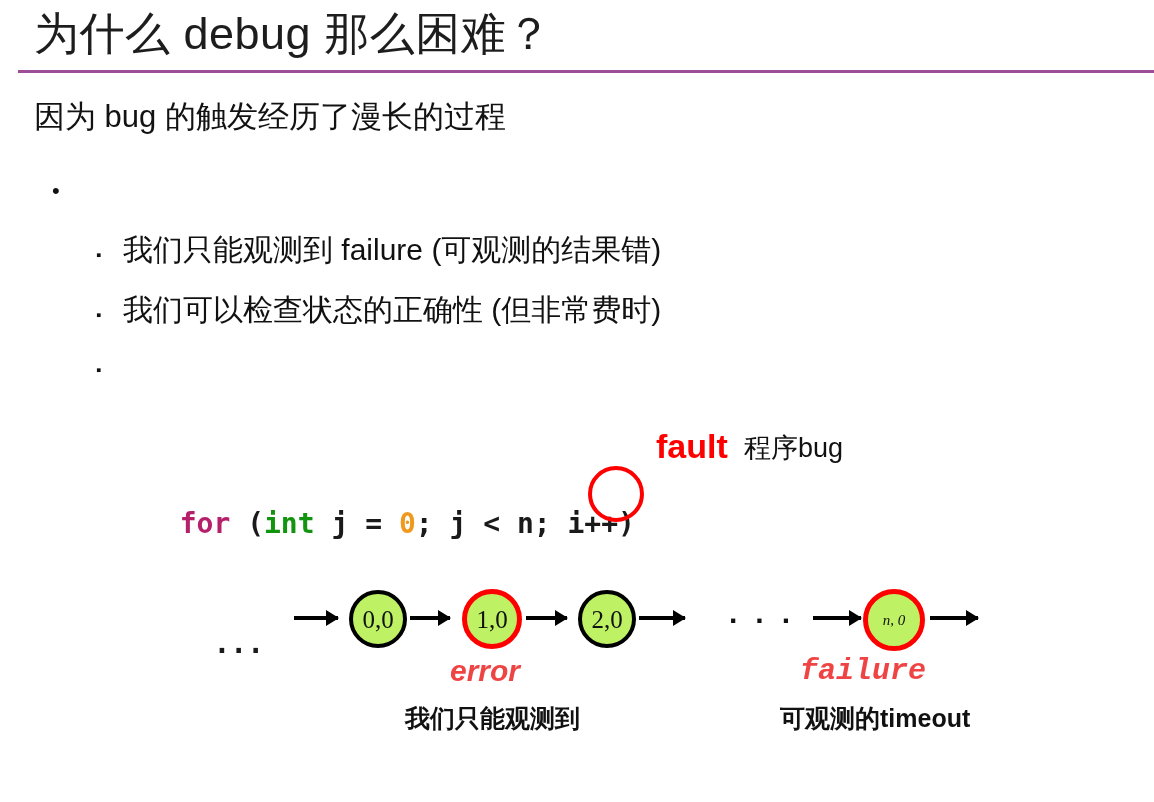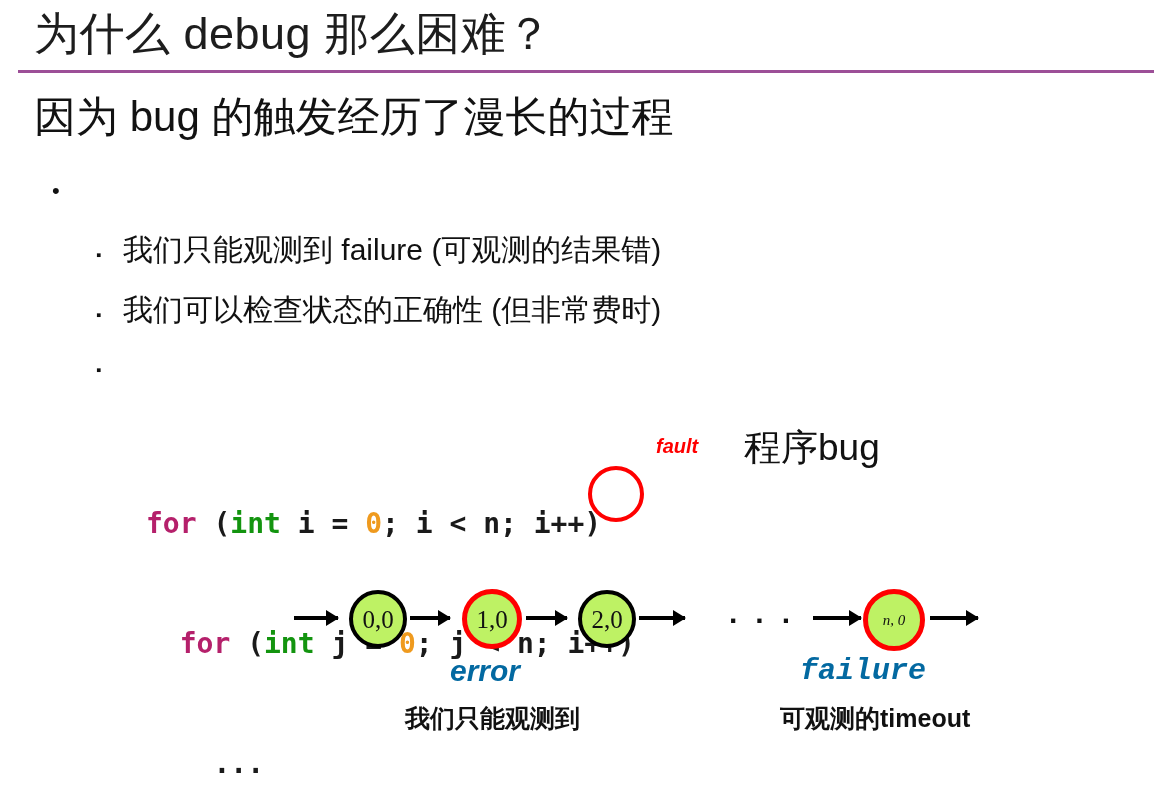--- a/index.html
+++ b/index.html
@@ -44,21 +44,21 @@
     width: 1140px;
     height: 3px;
     background: #9c4f97;
   }
 
   
   .subtitle {
     position: absolute;
     left: 16px;
     top: 96px;
-    font-size: 42px;
+    font-size: 31px;
     line-height: 42px;
     font-weight: 400;
     color: #121212;
     white-space: nowrap;
   }
 
   .bullet-l1 {
     position: absolute;
     left: 34px;
     top: 168px;
@@ -111,32 +111,31 @@
   .code .kw   { color: #b5206b; }
   .code .typ  { color: #13940f; }
   .code .num  { color: #ef9a1e; }
   .code .pl   { color: #1a1a1a; }
   .code-line { white-space: pre; }
 
   .fault-label {
     position: absolute;
     left: 638px;
     top: 428px;
-    font-size: 20px;
+    font-size: 34px;
     line-height: 36px;
     font-weight: bold;
-    font-style: italic;
     color: #ff0000;
     white-space: nowrap;
   }
   .fault-note {
     position: absolute;
     left: 726px;
     top: 430px;
-    font-size: 37px;
+    font-size: 27px;
     line-height: 36px;
     font-weight: 400;
     font-style: normal;
     color: #111111;
     white-space: nowrap;
   }
 
   .circle-annot {
     position: absolute;
     left: 570px;
@@ -204,21 +203,21 @@
     color: #111111;
     font-weight: bold;
   }
 
   .tag {
     position: absolute;
     font-size: 30px;
     line-height: 34px;
     font-weight: bold;
     font-style: italic;
-    color: #0369a1;
+    color: #ef4444;
     white-space: nowrap;
   }
 
   .caption {
     position: absolute;
     font-size: 25px;
     line-height: 30px;
     font-weight: bold;
     color: #111111;
     white-space: nowrap;
@@ -246,21 +245,20 @@
   <div class="bullet-l2 b2-b">
     <span class="marker">▪</span>
     <span class="txt">我们可以检查状态的正确性 (但非常费时)</span>
   </div>
 
   <div class="bullet-l2 b2-c">
     <span class="marker">▪</span>
   </div>
 
   <div class="code">
-    <div class="code-line"><span class="kw">for</span><span class="pl"> (</span><span class="typ">int</span><span class="pl"> i = </span><span class="num">0</span><span class="pl">; i &lt; n; i++)</span></div>
     <div class="code-line"><span class="pl">  </span><span class="kw">for</span><span class="pl"> (</span><span class="typ">int</span><span class="pl"> j = </span><span class="num">0</span><span class="pl">; j &lt; n; i++)</span></div>
     <div class="code-line">    ...</div>
   </div>
 
   <div class="fault-label">fault</div>
   <div class="fault-note">程序bug</div>
   <div class="circle-annot"></div>
 
   <div class="diagram">
 

